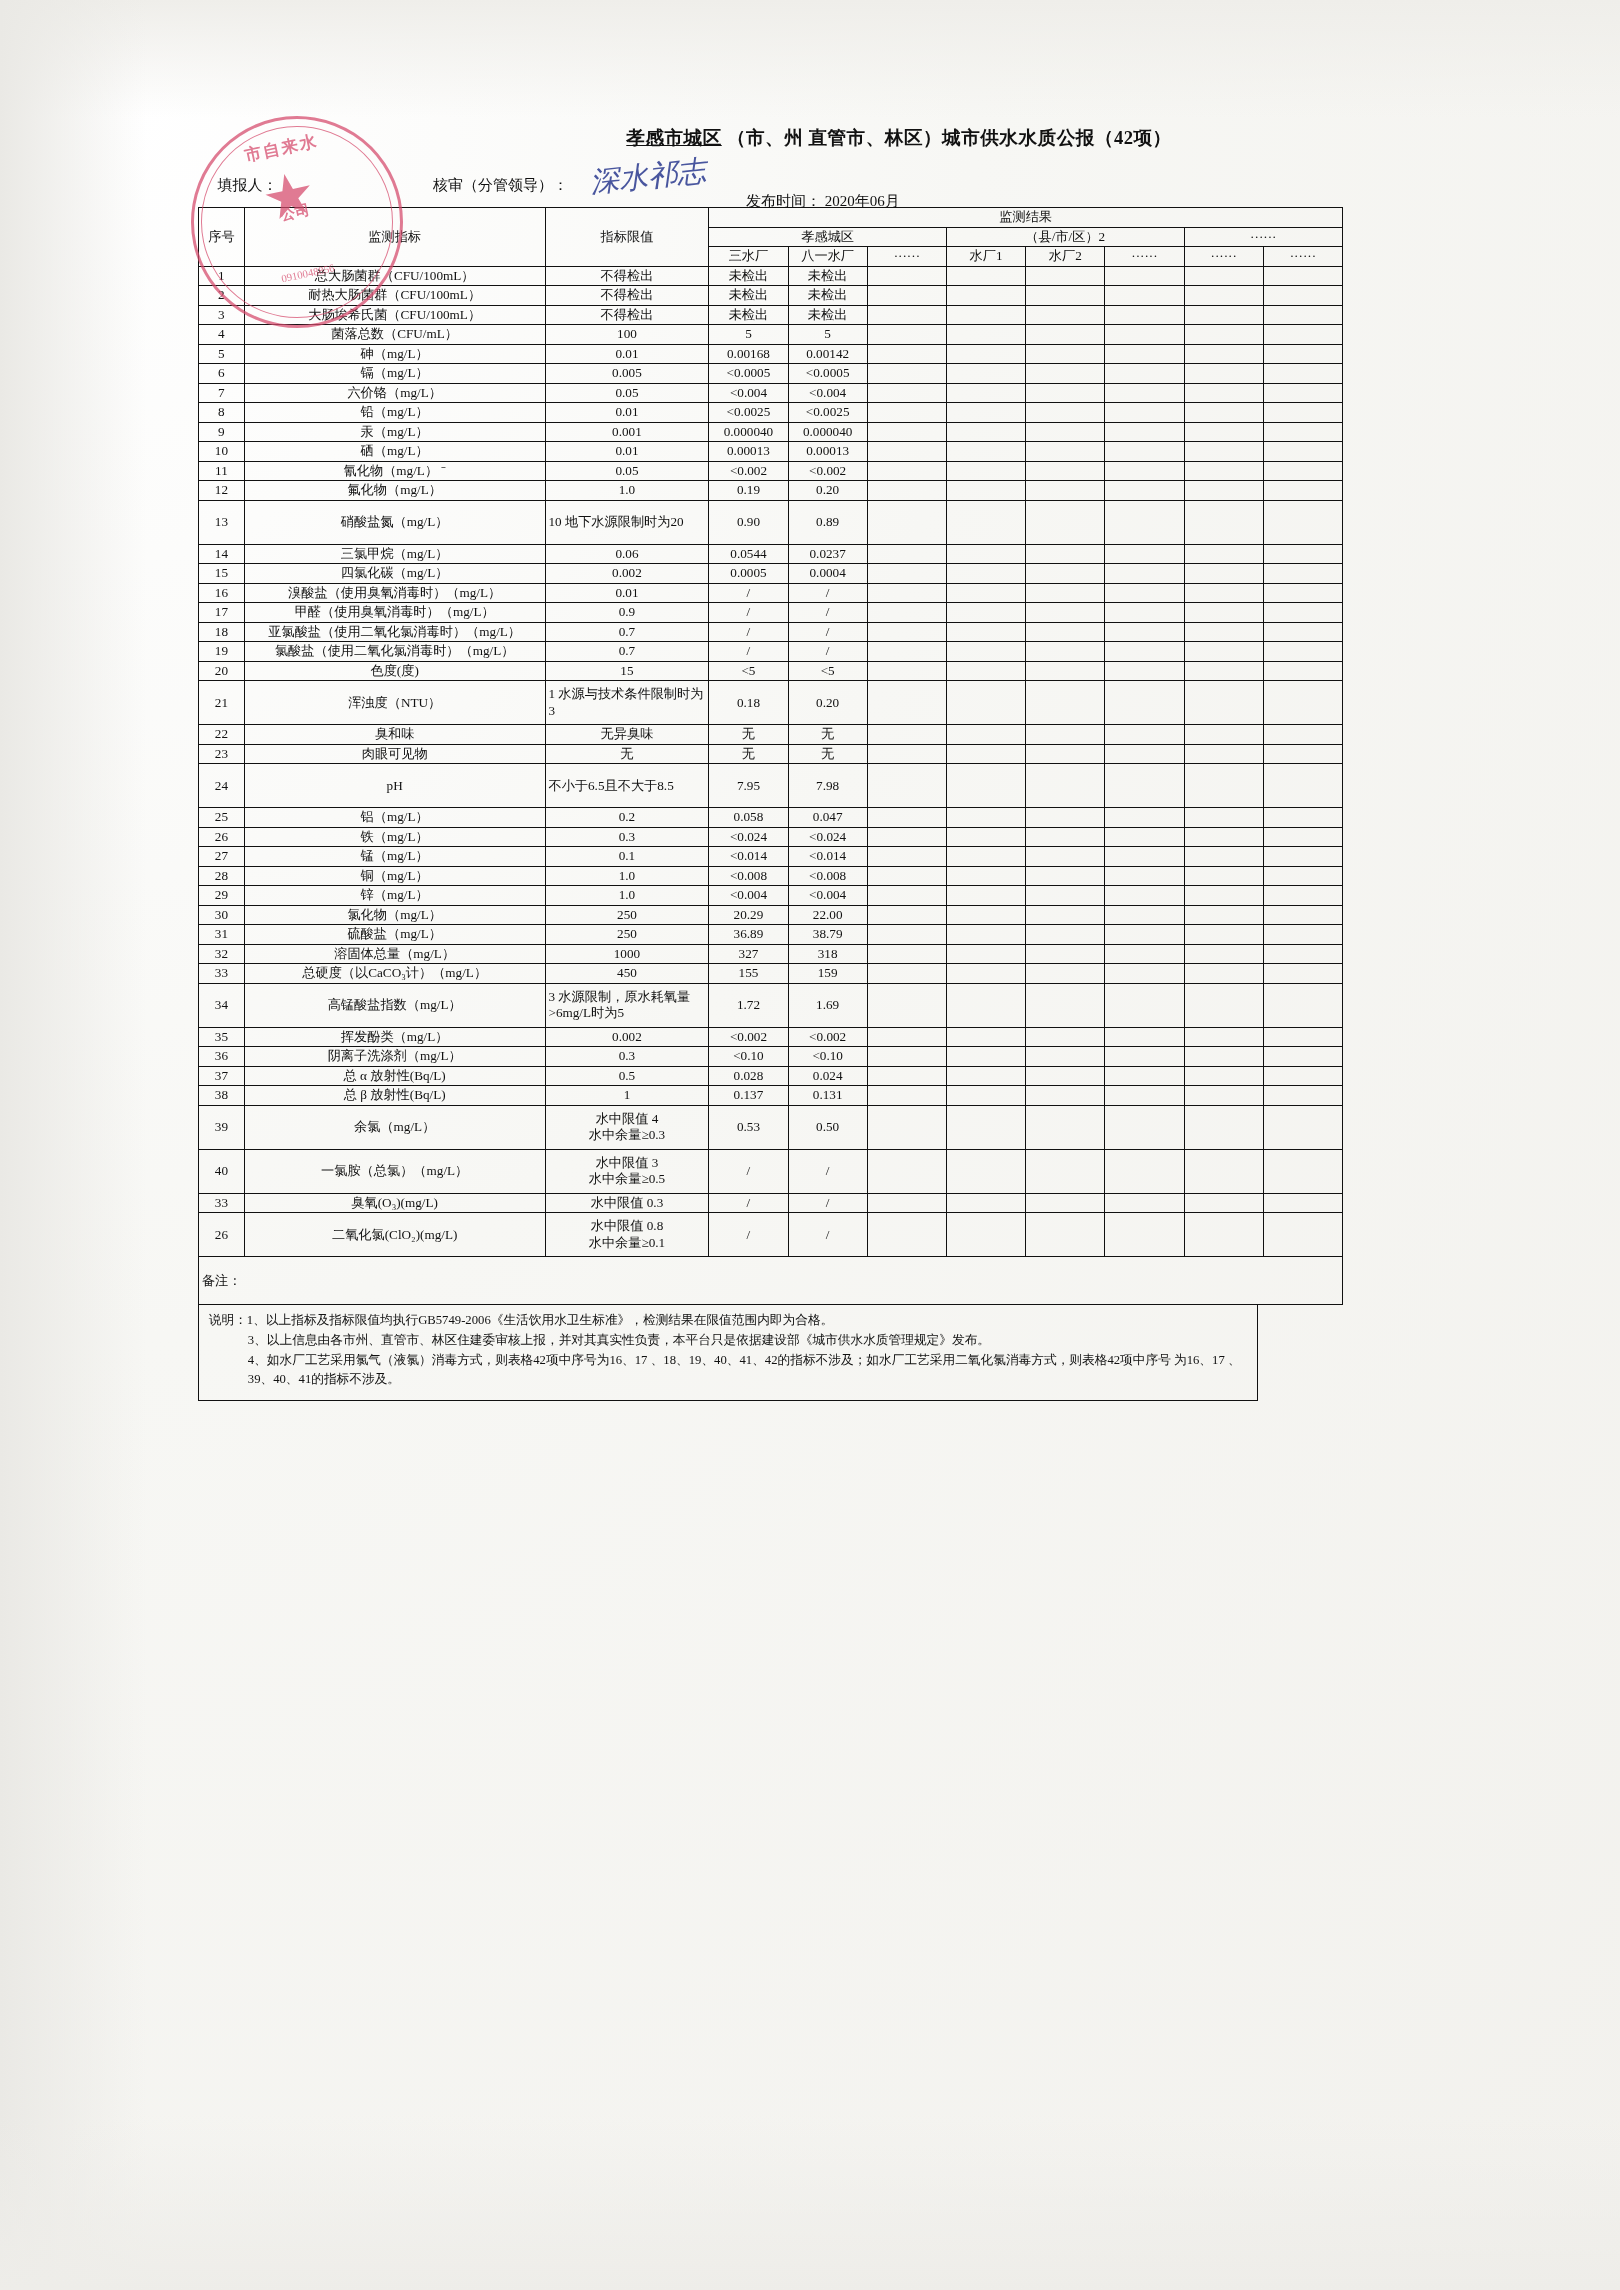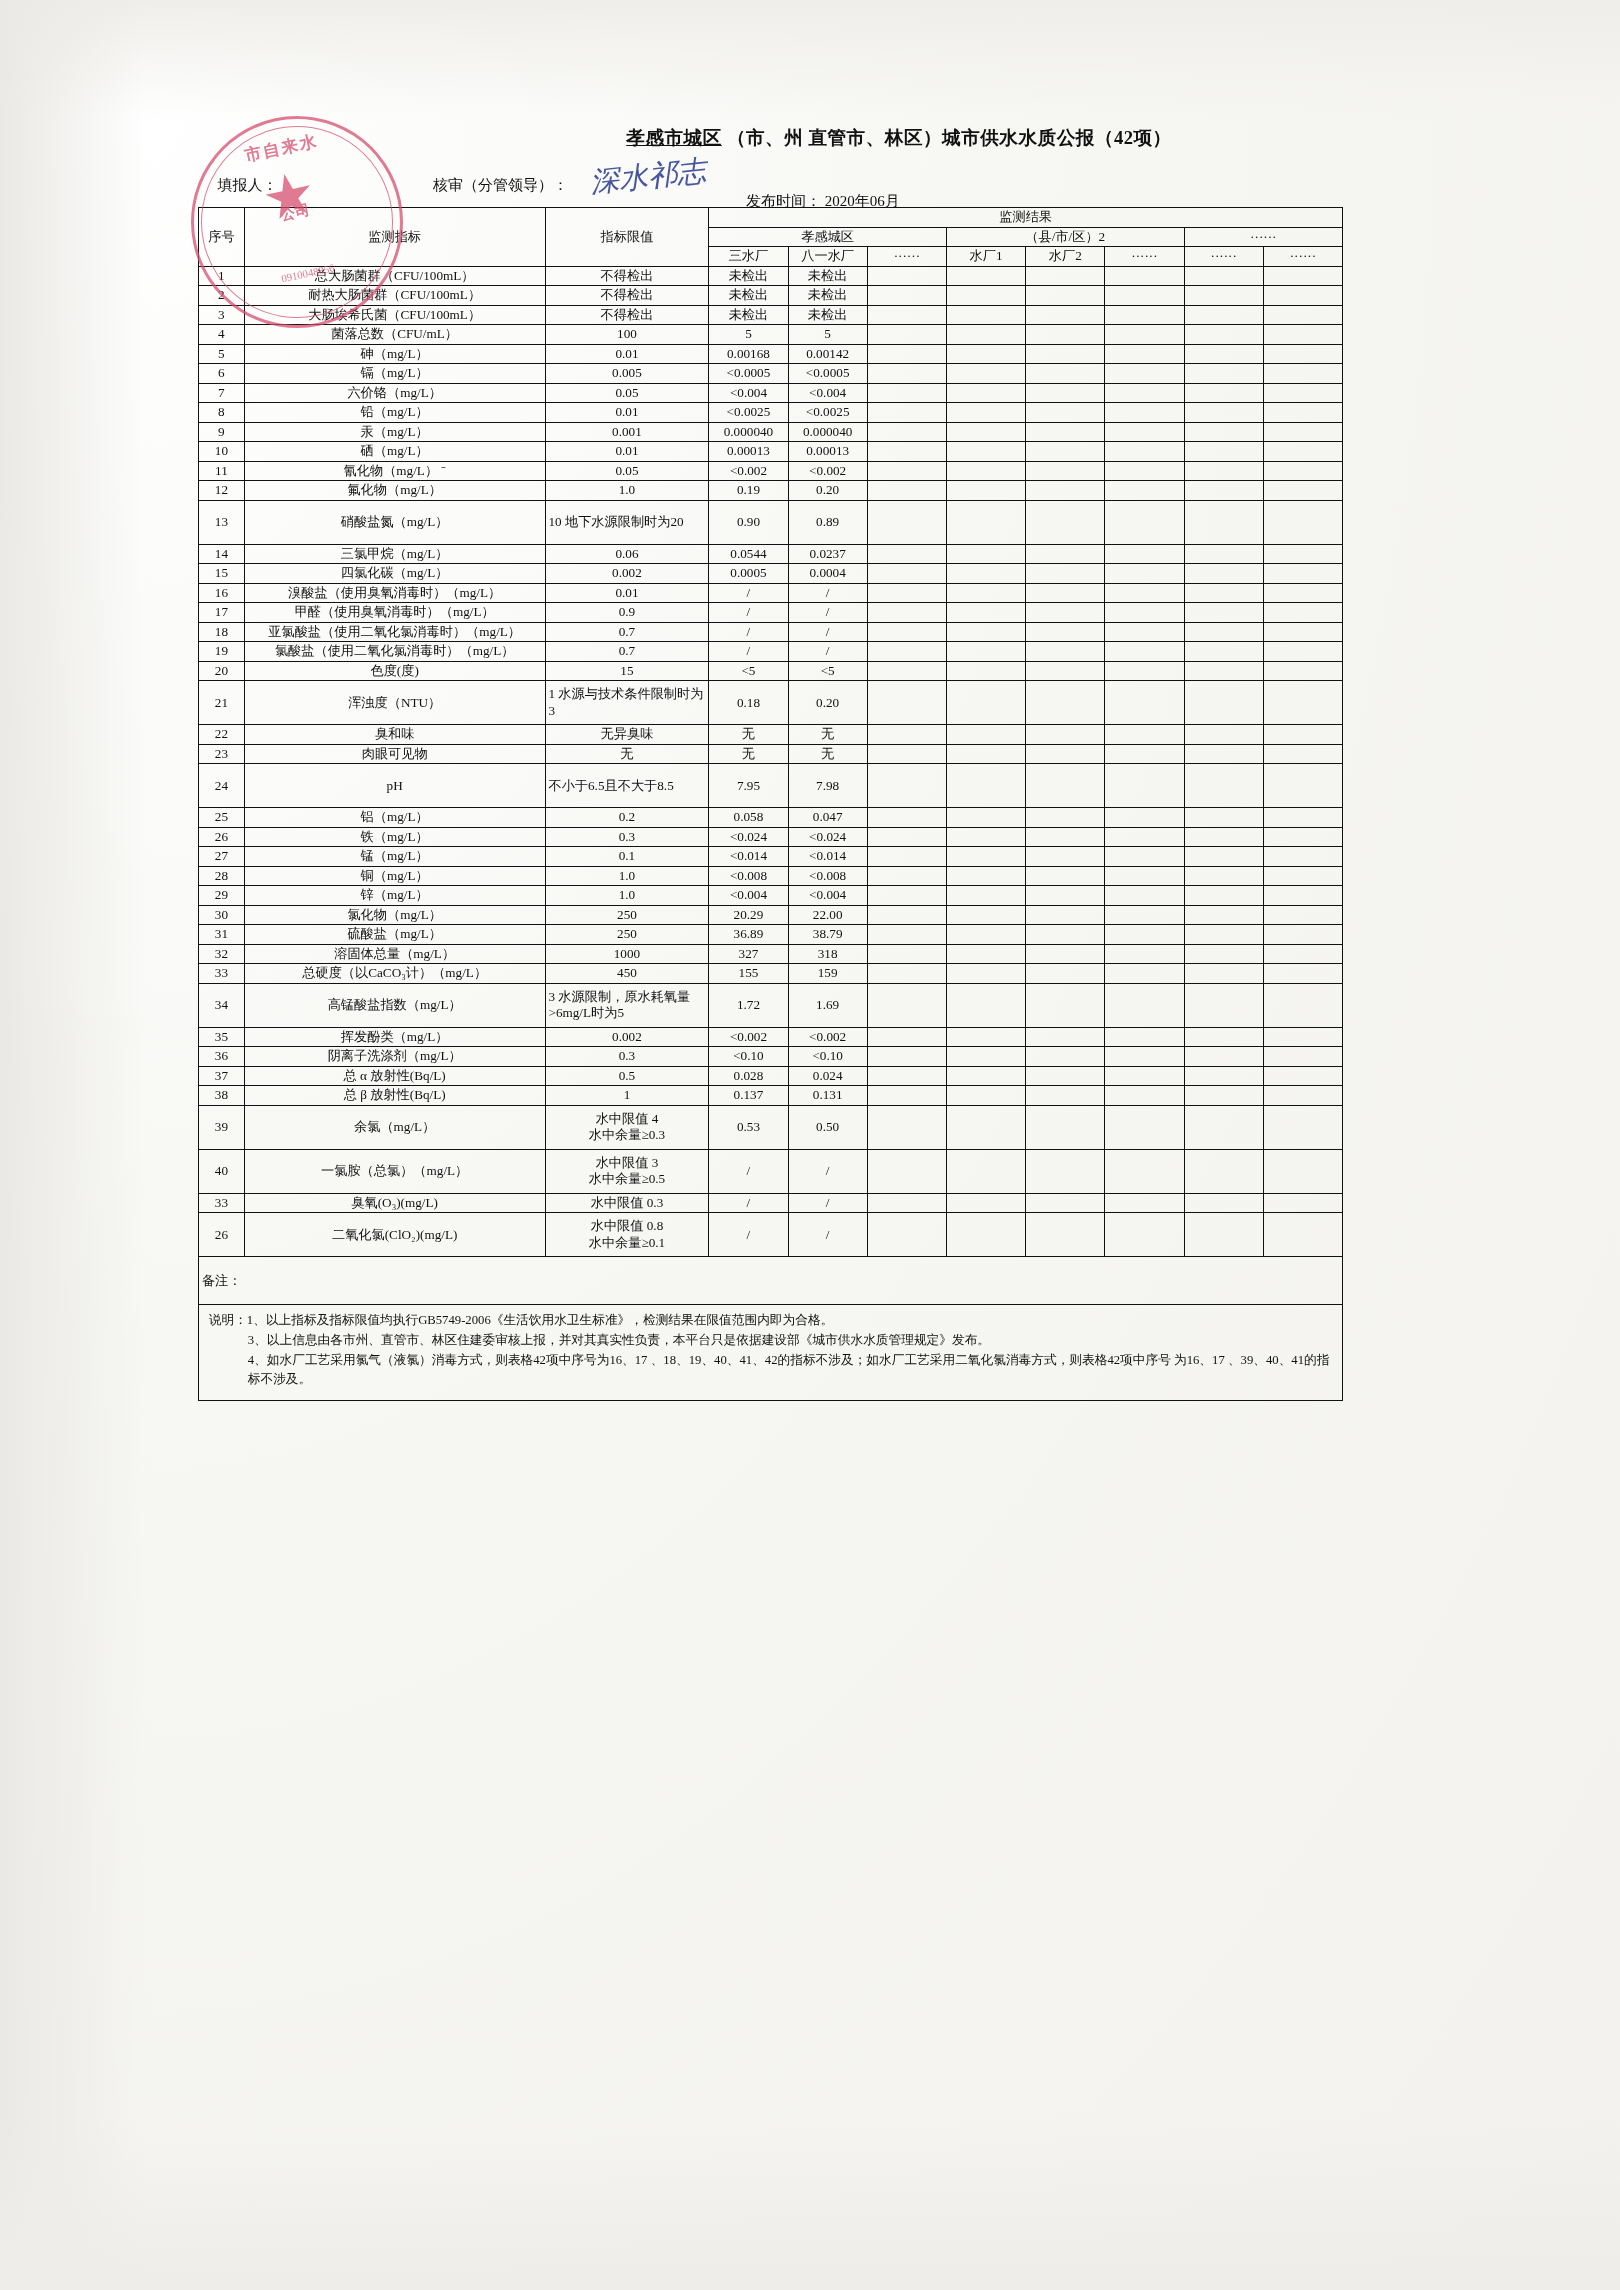--- a/index.html
+++ b/index.html
@@ -83,21 +83,21 @@
   thead td { text-align:center; font-size:13.7px; }
 
   .rowtall td { height:41px; }
   .limit2 { text-align:left; padding-left:7.8px; font-size:12.7px; }
 
   td.remark {
     height:45px; text-align:left; padding-left:7.8px; font-size:14px;
   }
   .notes {
     border:1px solid #111; border-top:none;
-    width:1145px;
+    width:1060px;
     box-sizing:border-box;
     padding:5.9px 9.8px 9.8px 9.8px;
     font-size:12.7px;
     line-height:1.55;
   }
   .notes div { white-space:normal; }
 
   
   .stamp {
     position:absolute;

